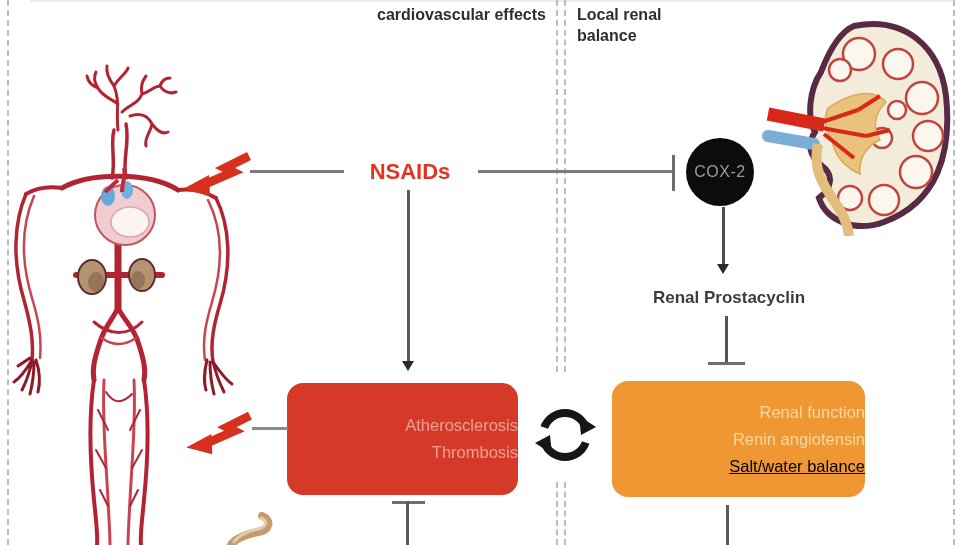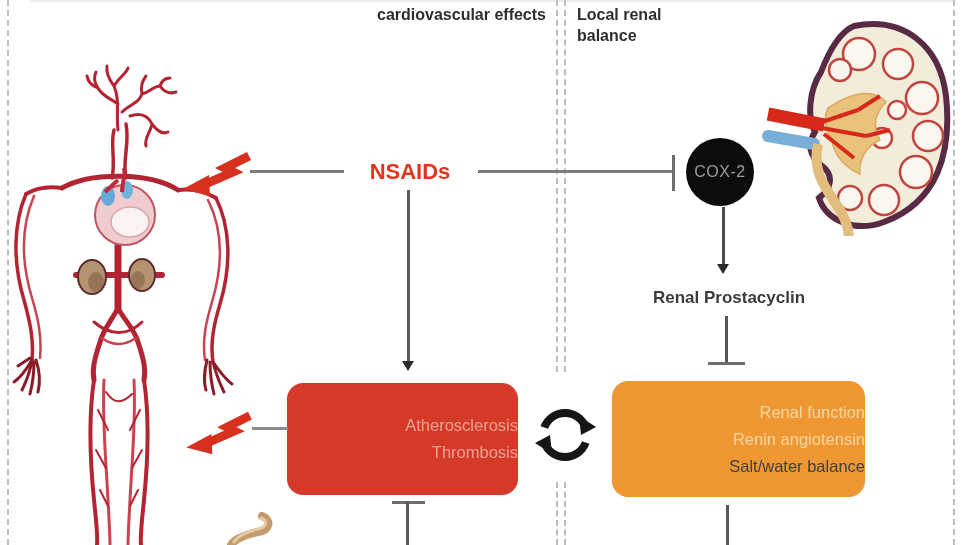--- a/index.html
+++ b/index.html
@@ -149,21 +149,21 @@
   <div class="arrow-down" style="left:402px;top:361px;"></div>
 
   <div class="node-box abs" style="left: 287px; top: 383px; width: 231px; height: 112px; background-color: rgb(213, 58, 40);">
     <div style="color: rgb(239, 160, 146);">Atherosclerosis</div>
     <div style="color: rgb(239, 160, 146); margin-left: 44px;">Thrombosis</div>
   </div>
 
   <div class="node-box abs" style="left: 612px; top: 381px; width: 237px; height: 116px; background-color: rgb(239, 152, 51); padding-left: 16px;">
     <div style="color: rgb(248, 215, 160);">Renal function</div>
     <div style="color: rgb(248, 215, 160);">Renin angiotensin</div>
-    <div style="color: #404040;">Salt/water balance</div>
+    <div style="color: #000000; text-decoration: underline;">Salt/water balance</div>
   </div>
 
   <svg class="abs" style="left:535px;top:401px;" width="62" height="66" viewBox="0 0 62 66">
     <path d="M9.3,26.5 A22,22 0 0 1 50.7,26.5" stroke="#161616" stroke-width="8" fill="none"></path>
     <polygon points="61,26 44,15 46,34" fill="#161616"></polygon>
     <path d="M50.7,41.5 A22,22 0 0 1 9.3,41.5" stroke="#161616" stroke-width="8" fill="none"></path>
     <polygon points="0,42 17,53 15,34" fill="#161616"></polygon>
   </svg>
 
   <div class="hline" style="left:252px;top:427px;width:36px;background:#8a8a8a;"></div>

